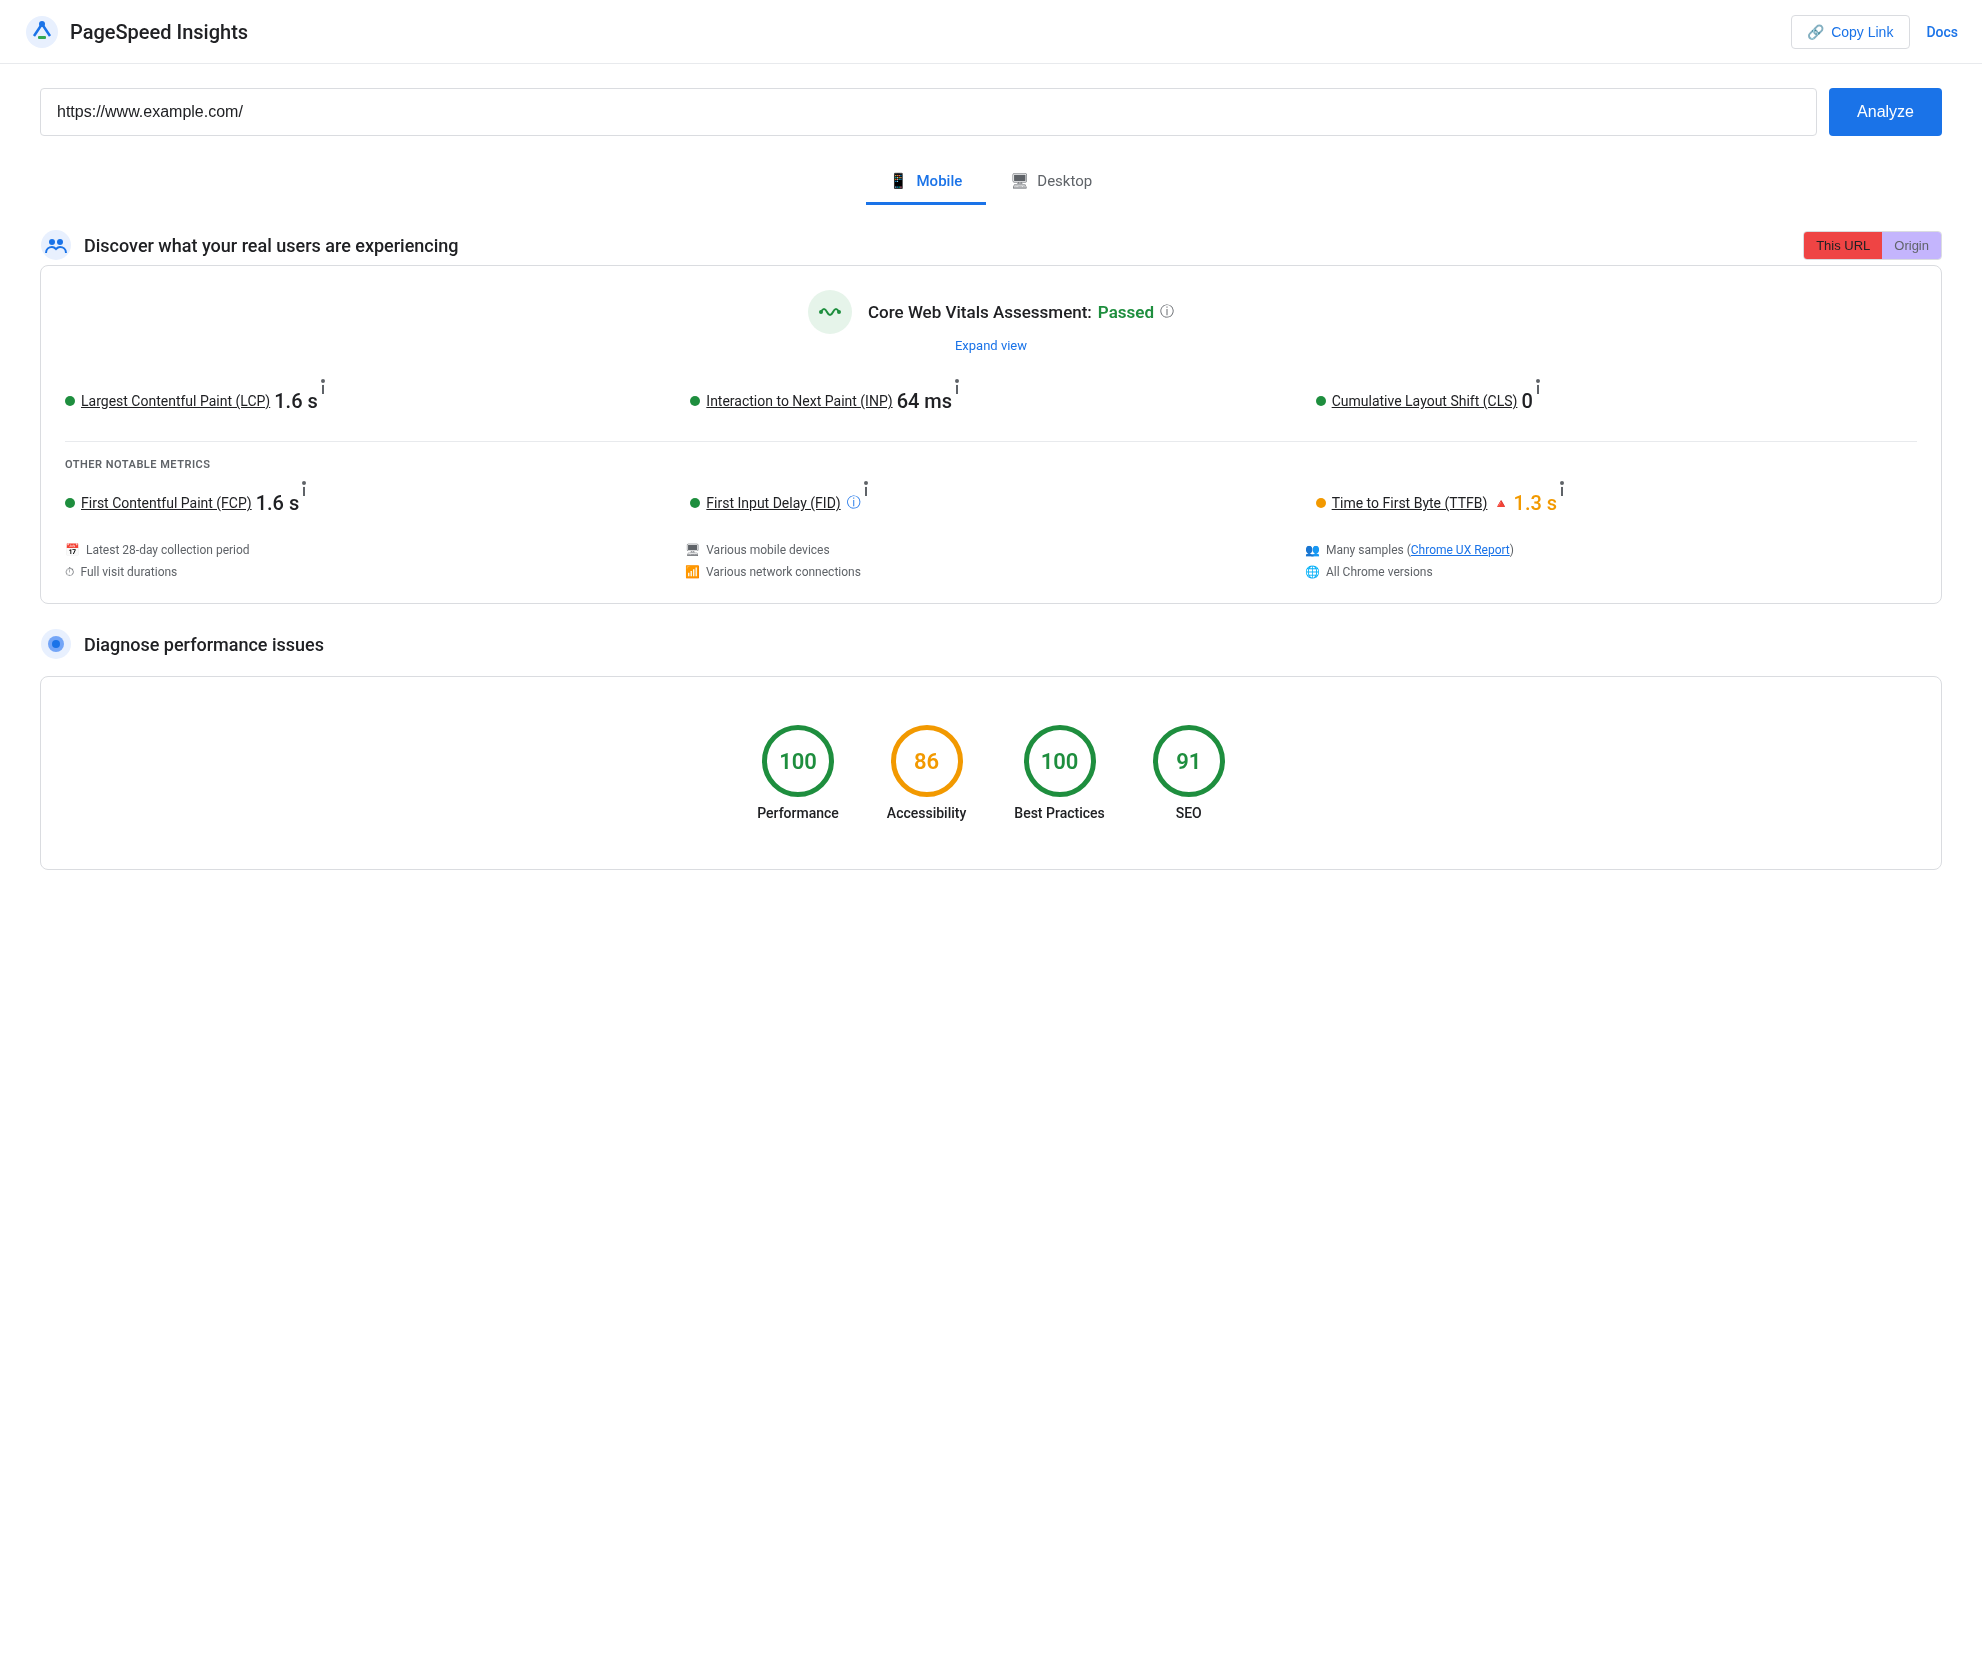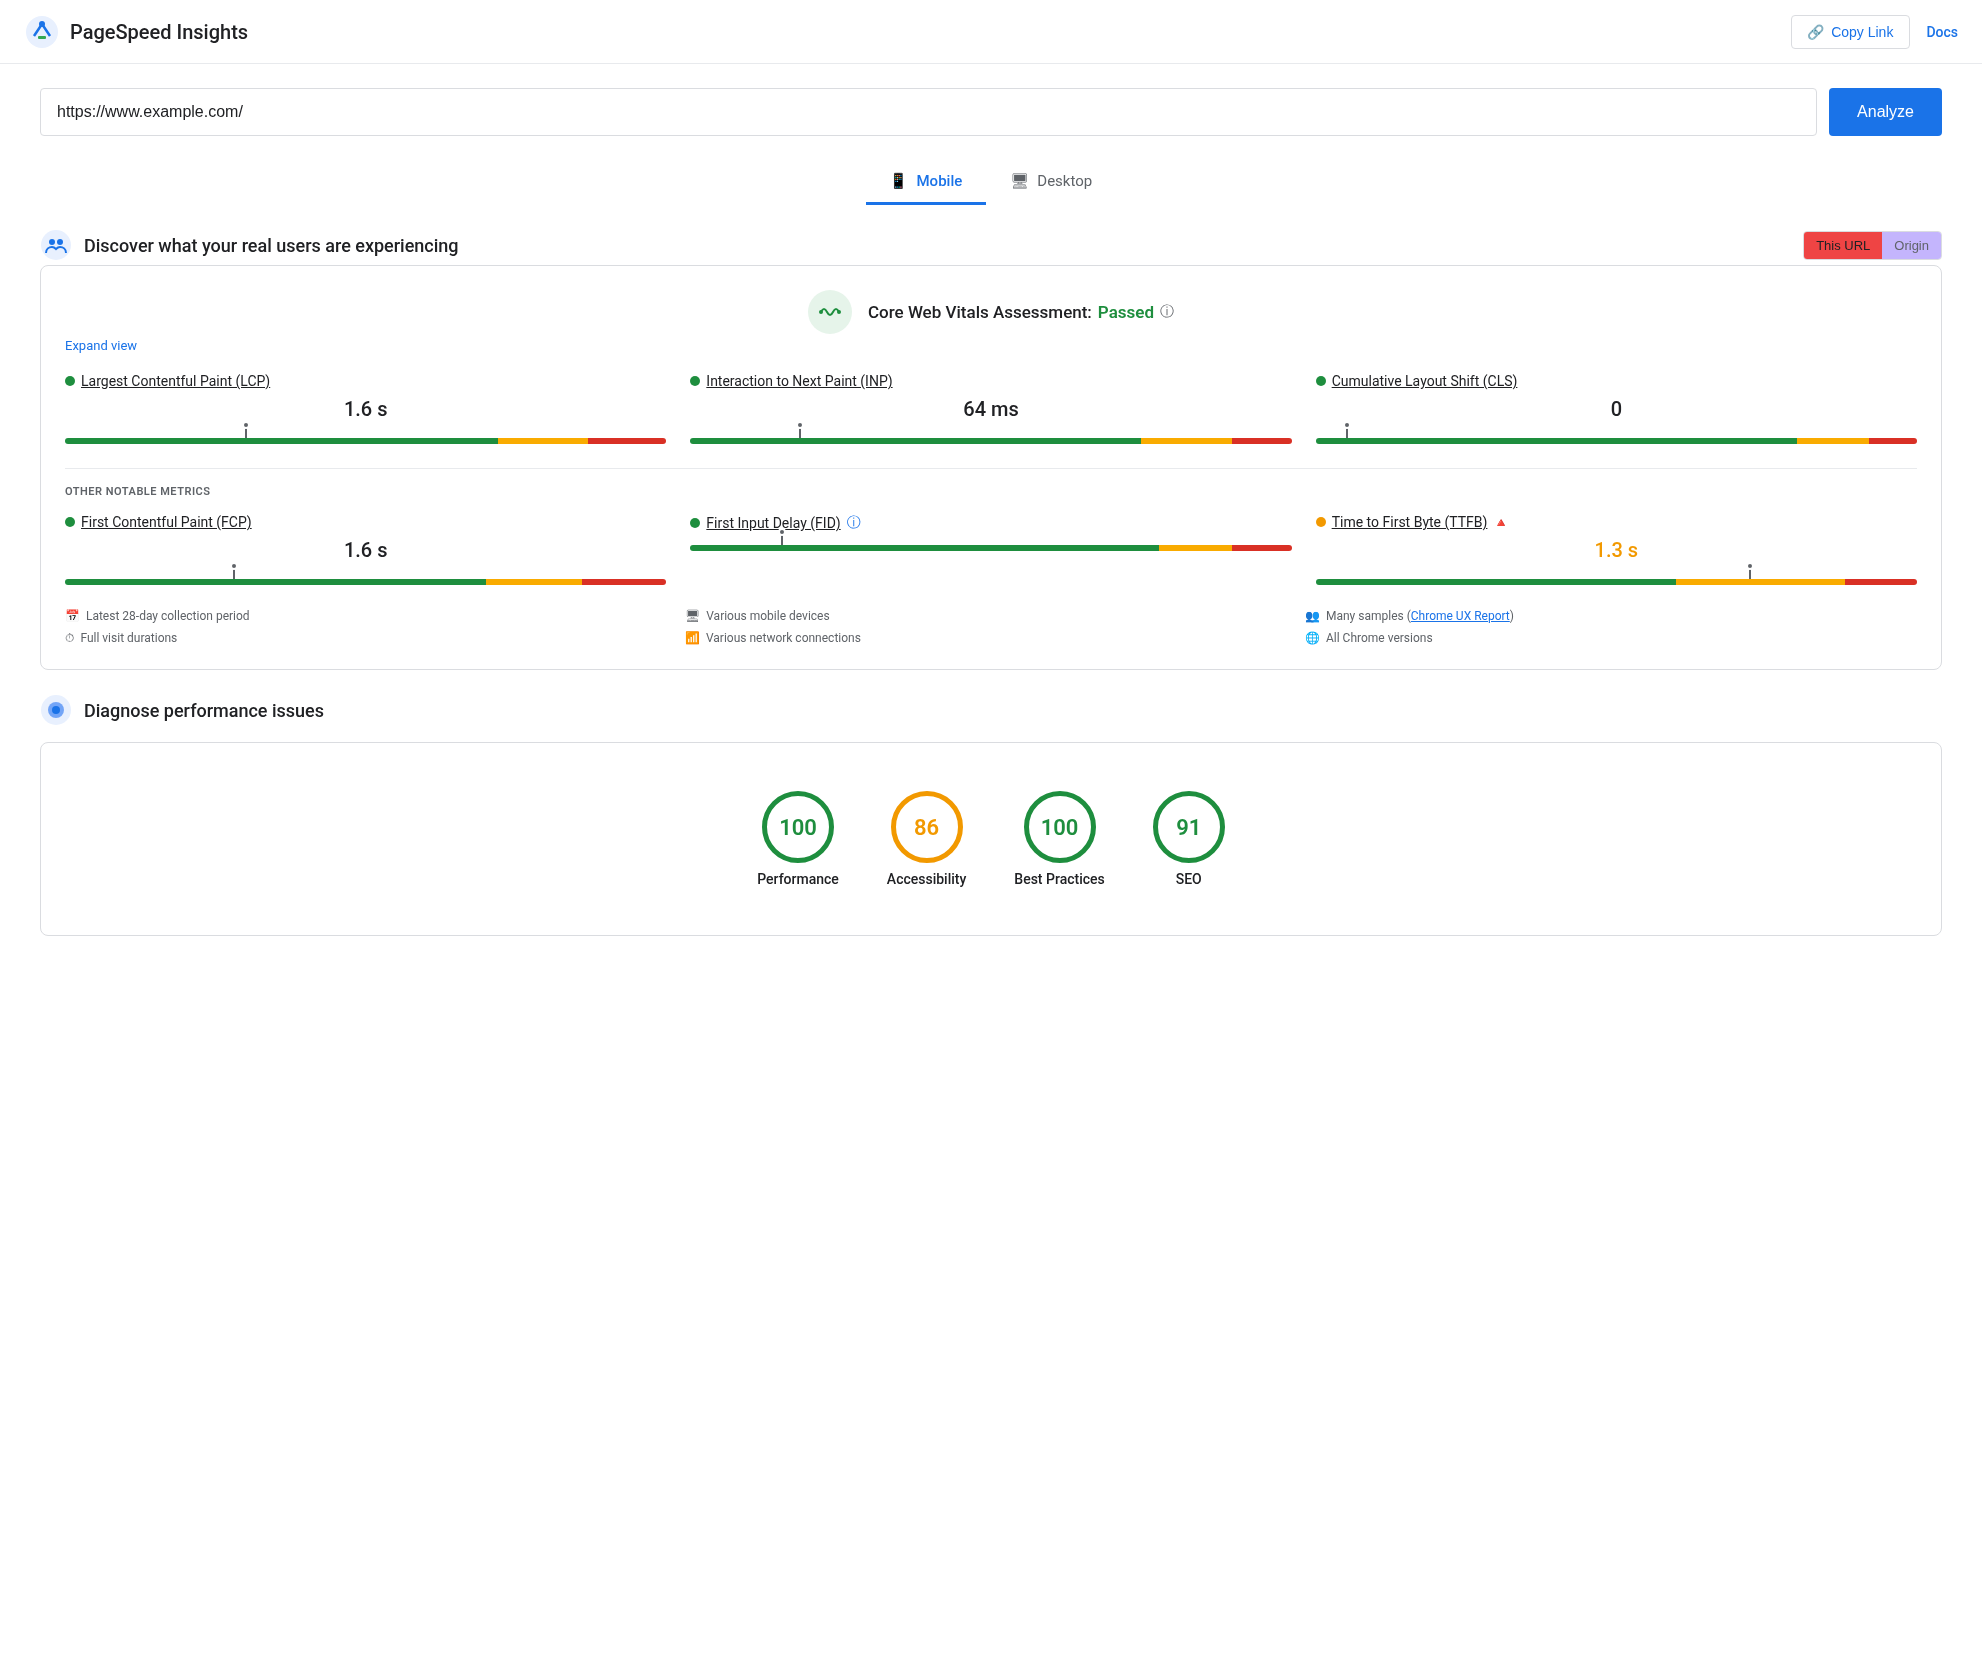--- a/index.html
+++ b/index.html
@@ -55,25 +55,25 @@
     .url-origin-btn.active { background: #ef4444; color: #202124; font-weight: 500; }
 
     
     .card {
       margin: 0 40px 24px; border: 1px solid #dadce0; border-radius: 8px; padding: 24px;
     }
     .cwv-icon {
       width: 44px; height: 44px; background: #e6f4ea; border-radius: 50%;
       display: flex; align-items: center; justify-content: center;
     }
-    .expand-view { color: #1a73e8; font-size: 13px; text-align: left; cursor: pointer; margin-bottom: 20px; }
+    .expand-view { color: #1a73e8; font-size: 13px; text-align: center; cursor: pointer; margin-bottom: 32px; }
 
     
     .metrics-grid { display: grid; grid-template-columns: 1fr 1fr 1fr; gap: 24px; margin-bottom: 24px; }
-    .metric-item { display: flex; flex-direction: column; gap: 4px; }
+    .metric-item { display: flex; flex-direction: row; gap: 4px; }
     .metric-label { font-size: 14px; color: #202124; display: flex; align-items: center; gap: 6px; }
     .metric-label a { color: #202124; text-decoration: underline; cursor: pointer; }
     .metric-dot { width: 10px; height: 10px; border-radius: 50%; display: inline-block; }
     .metric-dot.green { background: #1e8e3e; }
     .metric-dot.orange { background: #f29900; }
     .metric-value { font-size: 20px; font-weight: 500; color: #202124; text-align: center; padding: 4px 0; }
 
     
     .seg-bar { display: flex; height: 6px; border-radius: 3px; overflow: hidden; width: 100%; margin-top: 9px; }
     .seg-green { background: #1e8e3e; }

